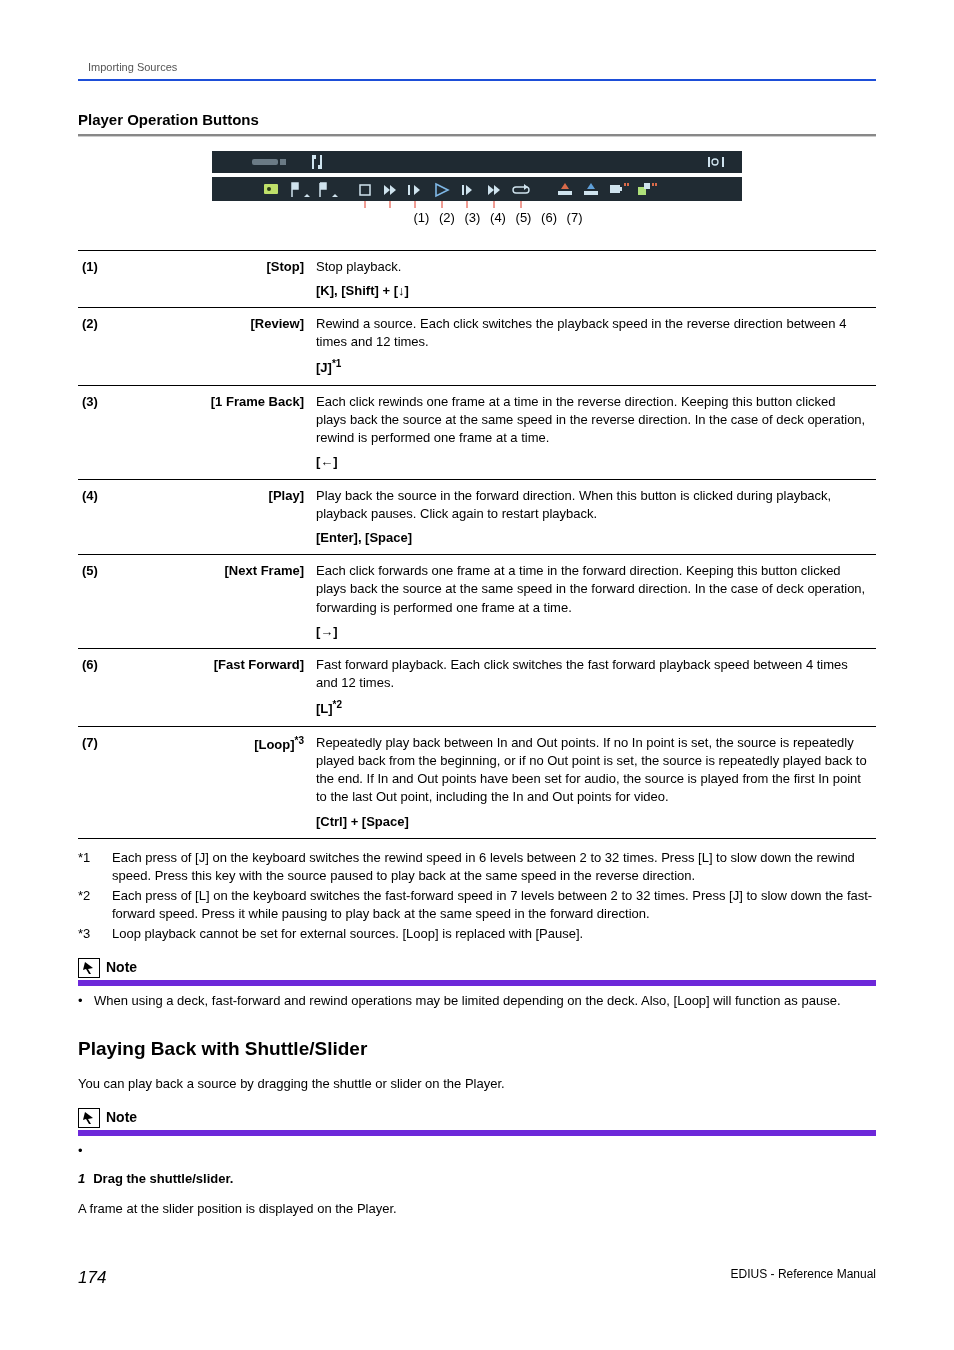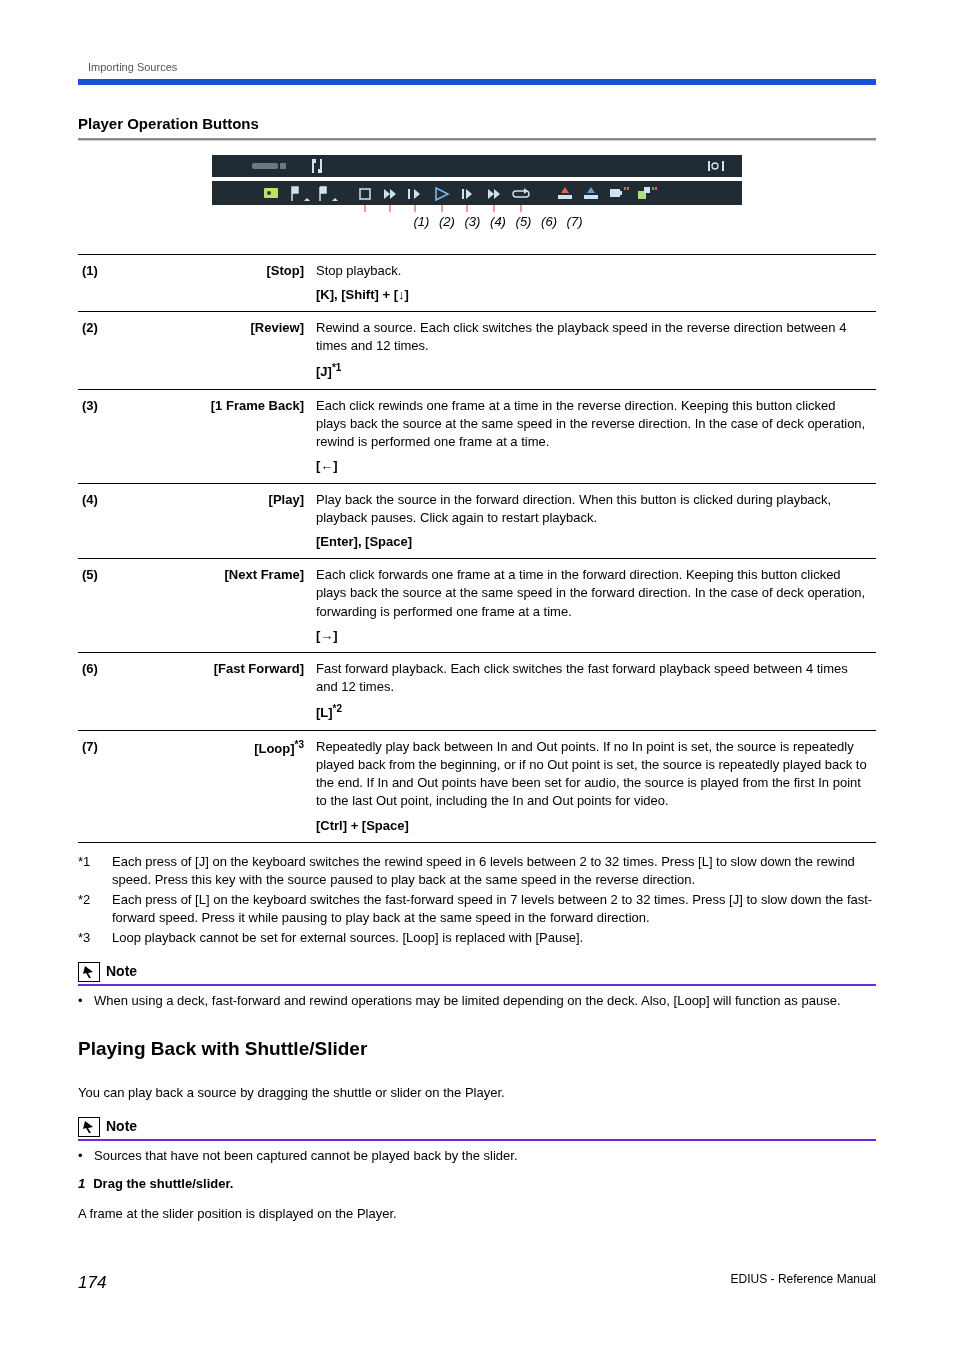--- a/index.html
+++ b/index.html
@@ -9,21 +9,21 @@
     background: #fff;
     margin: 0;
     padding: 60px 78px 40px 78px;
     width: 954px;
     box-sizing: border-box;
     line-height: 1.4;
   }
   .top-header {
     font-size: 11px;
     color: #555;
-    border-bottom: 6px solid #1d4ed8;
+    border-bottom: 2px solid #1d4ed8;
     padding-bottom: 4px;
     margin-bottom: 28px;
     padding-left: 10px;
   }
   h3.section-head {
     font-size: 15px;
     font-weight: bold;
     margin: 0 0 4px 0;
   }
   .section-rule {
@@ -38,21 +38,20 @@
     margin-bottom: 12px;
   }
   svg.toolbar { display: block; margin: 0 auto; }
   .callout-nums {
     text-align: center;
     font-size: 13px;
     word-spacing: 6px;
     margin-top: -2px;
     margin-bottom: 22px;
     padding-left: 42px;
-    font-style: italic;
   }
   table.ref {
     width: 100%;
     border-collapse: collapse;
     margin-bottom: 10px;
   }
   table.ref td {
     border-top: 1px solid #000;
     border-bottom: 1px solid #000;
     padding: 7px 8px 7px 4px;
@@ -64,35 +63,35 @@
   table.ref td.c3 .shortcut { font-weight: bold; display: block; margin-top: 6px; }
   .sup { vertical-align: super; font-size: 10px; font-weight: bold; }
   .footnotes { font-size: 13px; }
   .footnotes .fn { display: flex; margin-bottom: 2px; }
   .footnotes .fl { width: 34px; flex-shrink: 0; }
   .footnotes .ft { flex: 1; }
   .note-head {
     display: flex;
     align-items: center;
     gap: 6px;
-    border-bottom: 2px solid #6d28d9;
+    border-bottom: 6px solid #6d28d9;
     margin-top: 14px;
     margin-bottom: 6px;
     padding-bottom: 2px;
   }
   .note-head .nicon {
     width: 20px; height: 18px; border: 1.5px solid #000; display:inline-flex; align-items:center; justify-content:center;
   }
   .note-head .ntext { font-weight: bold; font-size: 14px; }
   .bullet-row { display:flex; gap:6px; margin-bottom: 4px; }
   .bullet-row .bu { width:10px; flex-shrink:0; }
   h2.h2 {
     font-size: 19px;
     font-weight: bold;
-    margin: 26px 0 22px 0;
+    margin: 26px 0 13px 0;
   }
   .step { margin-top: 10px; margin-bottom: 12px; }
   .step .sn { font-style: italic; font-weight: bold; margin-right: 8px; }
   .step .st { font-weight: bold; }
   .footer {
     display:flex; justify-content: space-between;
     margin-top: 48px;
     font-size: 14px;
   }
   .footer .pn { font-style: italic; font-size: 17px; }
@@ -302,21 +301,20 @@
 <div class="note-head">
   <span class="nicon">
     <svg width="14" height="14" viewBox="0 0 14 14">
         <path d="M3 1 L11 7 L6 8 L9 13 L7 13 L4 8 L1 9 Z" fill="#000"></path>
       </svg>
   </span>
   <span class="ntext">Note</span>
 </div>
 <div class="bullet-row">
   <span class="bu">•</span>
-    <span>Sources that have not been captured cannot be played back by the slider.</span>
 </div>
 
 <div class="step">
   <span class="sn">1</span><span class="st">Drag the shuttle/slider.</span>
 </div>
 <div>A frame at the slider position is displayed on the Player.</div>
 
 <div class="footer">
   <span class="pn">174</span>
   <span class="ft">EDIUS - Reference Manual</span>

